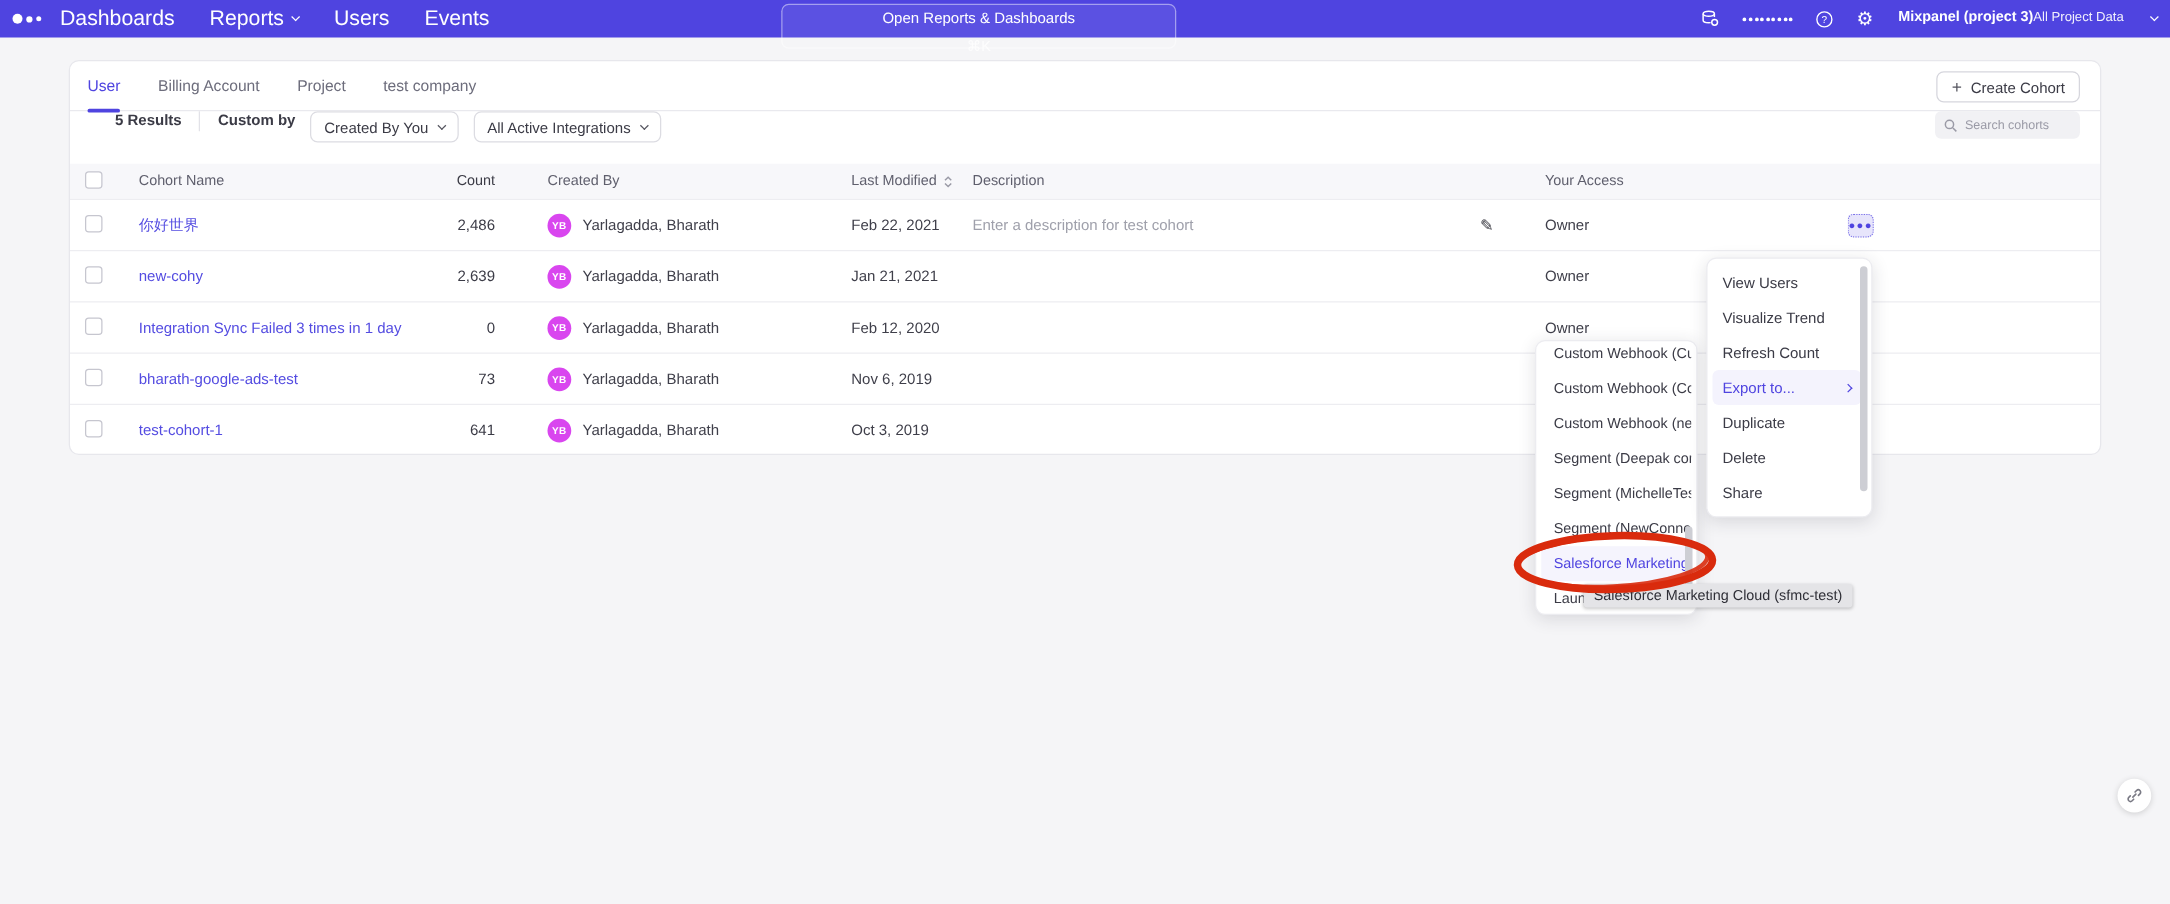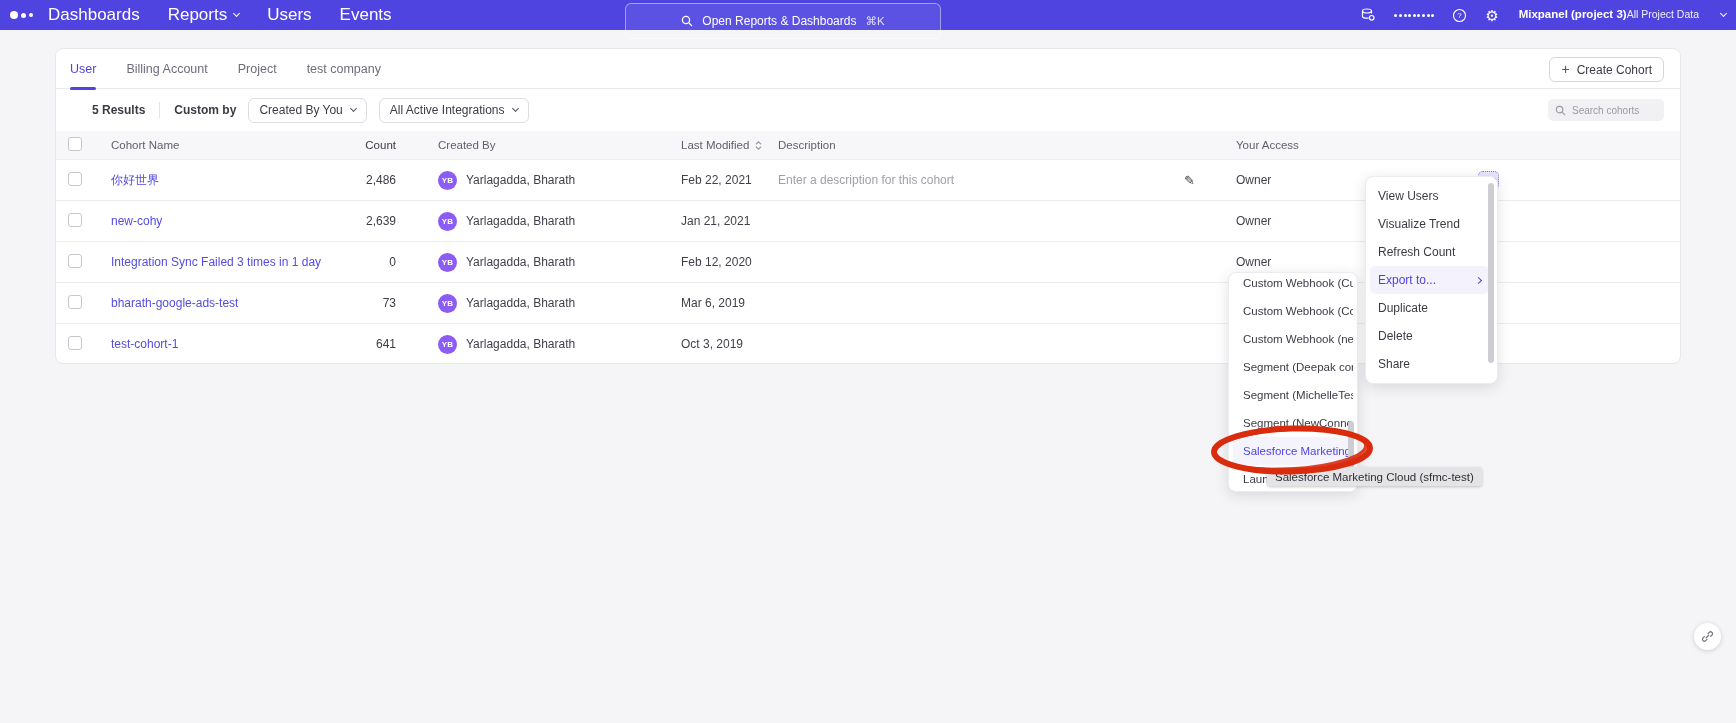--- a/index.html
+++ b/index.html
@@ -14,66 +14,66 @@
   .topnav{position:absolute;left:0;top:0;width:1736px;height:30px;background:#4f44e0;display:flex;align-items:center;color:#fff;z-index:4;}
   .logo{display:flex;align-items:center;gap:3px;margin-left:10px;width:26px;}
   .logo i{display:block;border-radius:50%;background:#fff;}
   .logo i:nth-child(1){width:8px;height:8px;}
   .logo i:nth-child(2){width:5px;height:5px;}
   .logo i:nth-child(3){width:4px;height:4px;}
   .navlinks{display:flex;align-items:center;gap:28px;margin-left:12px;font-size:17px;}
   .navlink{display:flex;align-items:center;gap:7px;cursor:pointer;}
   .chev-d{display:inline-block;width:5px;height:5px;border-right:1.4px solid currentColor;border-bottom:1.4px solid currentColor;transform:rotate(45deg);margin-top:-3px;}
   .chev-r{display:inline-block;width:5px;height:5px;border-right:1.6px solid currentColor;border-top:1.6px solid currentColor;transform:rotate(45deg);}
-  .nav-search{position:absolute;left:625px;top:3px;width:316px;height:36px;border:1px solid rgba(255,255,255,.45);background:rgba(255,255,255,.07);border-radius:6px;display:flex;align-items:center;justify-content:center;gap:9px;font-size:12px;color:#fff;cursor:pointer;}
+  .nav-search{position:absolute;left:625px;top:3px;width:316px;height:36px;border:1px solid rgba(255,255,255,.45);background:rgba(255,255,255,.07);border-radius:6px;display:flex;align-items:center;justify-content:center;gap:9px;font-size:12px;color:#fff;cursor:pointer;flex-direction:column;}
   .nav-search .shortcut{opacity:.8;font-size:11.5px;}
   .nav-right{position:absolute;right:10px;top:0;height:30px;display:flex;align-items:center;gap:18px;}
   .grid9{display:grid;grid-template-columns:repeat(3,3px);grid-template-rows:repeat(3,3px);gap:1.6px;}
   .grid9 i{width:3px;height:3px;border-radius:50%;background:#fff;display:block;}
   .gear-glyph{font-size:15px;line-height:1;color:#fff;}
   .proj{display:flex;flex-direction:row;line-height:1.15;margin-left:2px;}
   .proj .pname{font-size:11.5px;font-weight:bold;}
   .proj .pscope{font-size:10.5px;opacity:.92;}
   .navicon{display:flex;align-items:center;cursor:pointer;}
   
   .card{position:absolute;left:55px;top:48px;width:1626px;height:316px;background:#fff;border:1px solid #e7e7ec;border-radius:8px;z-index:1;}
   .tabrow{height:40px;border-bottom:1px solid #e9e9ee;display:flex;align-items:center;padding-left:14px;position:relative;}
   .tab{font-size:12.5px;color:#6d6d7c;margin-right:30px;height:40px;display:flex;align-items:center;position:relative;cursor:pointer;}
   .tab.active{color:#4f44e0;}
   .tab.active::after{content:"";position:absolute;left:0;right:0;bottom:-1px;height:3px;background:#4f44e0;border-radius:2px;}
   .create-btn{position:absolute;right:16px;top:8px;height:25px;border:1px solid #d6d6dd;border-radius:6px;background:#fff;display:flex;align-items:center;gap:7px;padding:0 11px;font-size:12px;color:#3b3b46;cursor:pointer;}
   .create-btn .plus{font-size:14px;color:#55555f;margin-top:-1px;}
   
-  .filterrow{height:42px;display:flex;align-items:center;padding-left:36px;font-size:12px;}
+  .filterrow{height:42px;display:flex;padding-left:36px;font-size:12px;}
   .results{font-weight:bold;color:#3b3b46;}
   .vdiv{width:1px;height:16px;background:#e2e2e8;margin:0 14px;}
   .filterby{color:#3b3b46;font-weight:bold;}
   .pillbtn{margin-left:12px;height:25px;border:1px solid #dcdce2;border-radius:6px;background:#fff;display:flex;align-items:center;gap:8px;padding:0 10px;font-size:12px;color:#3b3b46;cursor:pointer;}
   .pillbtn .chev-d{color:#55555f;}
   .cohort-search{margin-left:auto;margin-right:16px;width:116px;height:22px;background:#f1f1f4;border-radius:5px;display:flex;align-items:center;gap:6px;padding:0 7px;color:#9a9aa6;}
   .cohort-search input{border:none;outline:none;background:transparent;width:80px;font-size:10px;font-family:inherit;color:#3b3b46;}
   .cohort-search input::placeholder{color:#9a9aa6;}
   
   .tgrid{display:grid;grid-template-columns:55px 245px 40px 42px 243px 97px 406px 52px 230px 216px;align-items:center;}
   .thead{height:28px;background:#f7f7fa;font-size:11.5px;color:#5f5f6d;}
   .trow{height:41px;border-top:1px solid #ededf1;font-size:12px;}
   .cb{width:14px;height:14px;border:1.5px solid #c6c6cf;border-radius:3px;background:#fff;margin-left:12px;display:inline-block;cursor:pointer;}
   .cname{color:#544ce1;cursor:pointer;}
   .ccount{text-align:right;color:#3b3b46;}
   .cby{display:flex;align-items:center;gap:9px;color:#3f3f4a;}
-  .avatar{width:19px;height:19px;border-radius:50%;background:#8b5cf6;color:#fff;font-size:8px;font-weight:bold;display:flex;align-items:center;justify-content:center;letter-spacing:.3px;}
+  .avatar{width:19px;height:19px;border-radius:50%;background:#d946ef;color:#fff;font-size:8px;font-weight:bold;display:flex;align-items:center;justify-content:center;letter-spacing:.3px;}
   .cmod{color:#3f3f4a;}
   .cdesc{color:#9fa0ab;}
   .pencil{font-size:13px;color:#3a3a42;cursor:pointer;}
   .caccess{color:#3f3f4a;}
   .headcell{display:flex;align-items:center;gap:5px;}
   .dots-btn{width:21px;height:19px;margin-left:12px;border:1px dotted #7b72e9;border-radius:5px;background:#e7e5fb;color:#4f44e0;display:flex;align-items:center;justify-content:center;font-size:9px;letter-spacing:1px;cursor:pointer;}
   
   .menu{position:absolute;background:#fff;border:1px solid #ececf0;border-radius:8px;box-shadow:0 3px 14px rgba(40,40,60,.14);z-index:6;}
-  .mainmenu{left:1365px;top:176px;width:133px;padding:5px 0;}
+  .mainmenu{left:1365px;top:206px;width:133px;padding:5px 0;}
   .mitem{height:28px;display:flex;align-items:center;font-size:12px;color:#3b3b46;padding:0 8px;margin:0 8px 0 4px;border-radius:5px;cursor:pointer;white-space:nowrap;}
   .mitem.hl{background:#f4f3fd;color:#4f44e0;}
   .mitem .chev-r{margin-left:auto;color:#4f44e0;}
   .scrolltrack{position:absolute;right:3px;width:6px;}
   .scrollthumb{width:6px;background:#cdced4;border-radius:3px;}
   .submenu{left:1228px;top:272px;width:130px;height:220px;overflow:hidden;z-index:5;}
   .sublist{margin-top:-4px;}
   .sitem{height:28px;display:flex;align-items:center;font-size:11.5px;color:#3b3b46;padding:0 10px;margin:0 4px;border-radius:4px;cursor:pointer;white-space:nowrap;overflow:hidden;}
   .sitem.hl{background:#f5f4fd;color:#4f44e0;}
   
@@ -203,21 +203,21 @@
   <div class="tgrid trow">
     <span><span class="cb"></span></span>
     <span class="cname">你好世界</span>
     <span class="ccount">2,486</span>
     <span></span>
     <span class="cby">
         <span class="avatar">YB</span>
         <span>Yarlagadda, Bharath</span>
       </span>
     <span class="cmod">Feb 22, 2021</span>
-    <span class="cdesc">Enter a description for this cohort</span>
+    <span class="cdesc">Enter a description for test cohort</span>
     <span class="pencil">✎</span>
     <span class="caccess">Owner</span>
     <span>
         <span class="dots-btn">●●●</span>
       </span>
   </div>
 
   <div class="tgrid trow">
     <span><span class="cb"></span></span>
     <span class="cname">new-cohy</span>
@@ -252,21 +252,21 @@
 
   <div class="tgrid trow">
     <span><span class="cb"></span></span>
     <span class="cname">bharath-google-ads-test</span>
     <span class="ccount">73</span>
     <span></span>
     <span class="cby">
         <span class="avatar">YB</span>
         <span>Yarlagadda, Bharath</span>
       </span>
-    <span class="cmod">Mar 6, 2019</span>
+    <span class="cmod">Nov 6, 2019</span>
     <span class="cdesc"></span>
     <span></span>
     <span class="caccess">Owner</span>
     <span></span>
   </div>
 
   <div class="tgrid trow">
     <span><span class="cb"></span></span>
     <span class="cname">test-cohort-1</span>
     <span class="ccount">641</span>

